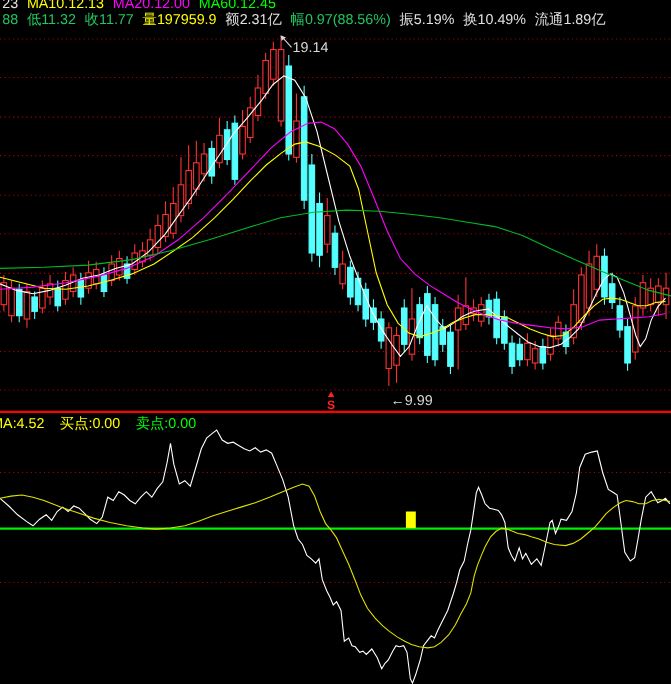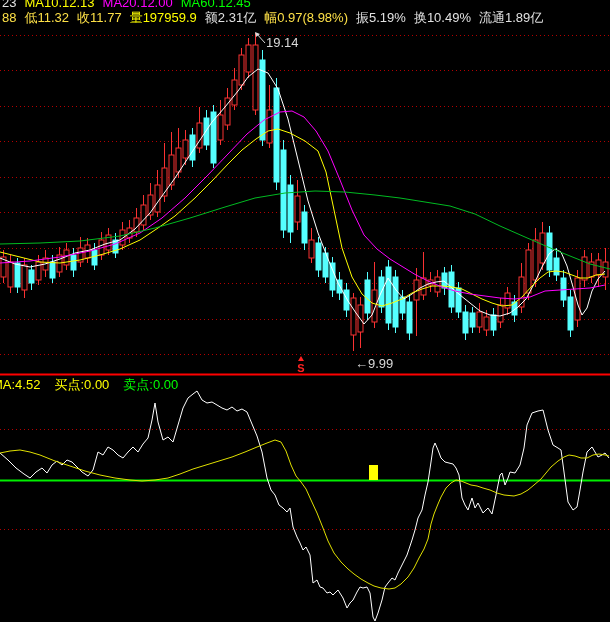--- a/index.html
+++ b/index.html
@@ -6,21 +6,21 @@
   .screen{position:relative;width:610px;height:622px;background:#000;overflow:hidden;
           font-family:"Liberation Sans",sans-serif;font-size:13px;line-height:14px;}
   svg.chart{position:absolute;left:0;top:0;}
   .inforow{position:absolute;left:2px;white-space:nowrap;z-index:5;}
   .row1{top:-4px;}
   .row2{top:11px;}
   .sublabel{top:378px;left:0;overflow:hidden;width:610px;}
   .tk{display:inline-block;margin-right:8px;}
   .tk.cut{margin-left:-8px;}
   .gap{margin-right:14px;}
-  .c-w{color:#e0e0e0}.c-y{color:#ffff00}.c-m{color:#ff00ff}.c-g{color:#00ff00}.c-r{color:#fde047}
+  .c-w{color:#e0e0e0}.c-y{color:#ffff00}.c-m{color:#ff00ff}.c-g{color:#00ff00}.c-r{color:#22c55e}
 </style>
 </head>
 <body>
 
 <div class="screen">
 
   <svg id="chart" class="chart" width="610" height="622" viewBox="0 0 610 622">
       <g>
         <line x1="0" y1="35.5" x2="610" y2="35.5" stroke="#b40000" stroke-width="1" stroke-dasharray="1 3"></line>
         <line x1="0" y1="70.5" x2="610" y2="70.5" stroke="#b40000" stroke-width="1" stroke-dasharray="1 3"></line>
@@ -242,20 +242,20 @@
       <g>
         <polyline points="0,453 10,451 20,450 30,452 40,455 55,461 70,466 85,471 100,475 115,478 130,480 142,481 155,480 168,478 180,474 193,469 206,465 219,461 232,457 245,452 257,447 267,443 275,440 281,442 286,451 291,465 296,476 301,482 306,489 311,500 317,513 323,528 328,541 334,553 341,562 348,569 354,574 361,579 368,583 374,586 381,588 389,589 395,588 401,584 408,577 414,568 419,558 424,549 428,539 431,524 434,514 438,504 441,497 446,488 451,483 456,480 461,481 466,483 471,485 477,486 483,488 490,490 497,493 504,495 514,496 521,494 528,490 534,485 541,479 546,473 551,467 558,461 564,457 569,455 575,456 581,458 587,458 593,455 599,454 605,455 609,456" fill="none" stroke="#e0e000" stroke-width="1"></polyline>
       </g>
     </svg>
 
   <div class="inforow row1">
     <span class="tk c-w">23</span><span class="tk c-y">MA10.12.13</span><span class="tk c-m">MA20.12.00</span><span class="tk c-g">MA60.12.45</span>
   </div>
 
   <div class="inforow row2">
-    <span class="tk c-r">88</span><span class="tk c-r">低11.32</span><span class="tk c-r">收11.77</span><span class="tk c-y">量197959.9</span><span class="tk c-w">额2.31亿</span><span class="tk c-r">幅0.97(8.98%)</span><span class="tk c-w">振5.19%</span><span class="tk c-w">换10.49%</span><span class="tk c-w">流通1.89亿</span>
+    <span class="tk c-r">88</span><span class="tk c-r">低11.32</span><span class="tk c-r">收11.77</span><span class="tk c-y">量197959.9</span><span class="tk c-w">额2.31亿</span><span class="tk c-r">幅0.97(88.56%)</span><span class="tk c-w">振5.19%</span><span class="tk c-w">换10.49%</span><span class="tk c-w">流通1.89亿</span>
   </div>
 
   <div class="inforow sublabel">
     <span class="tk cut gap c-y">MA:4.52</span><span class="tk gap c-y">买点:0.00</span><span class="tk c-g">卖点:0.00</span>
   </div>
 
 </div>
 
 </body></html>

